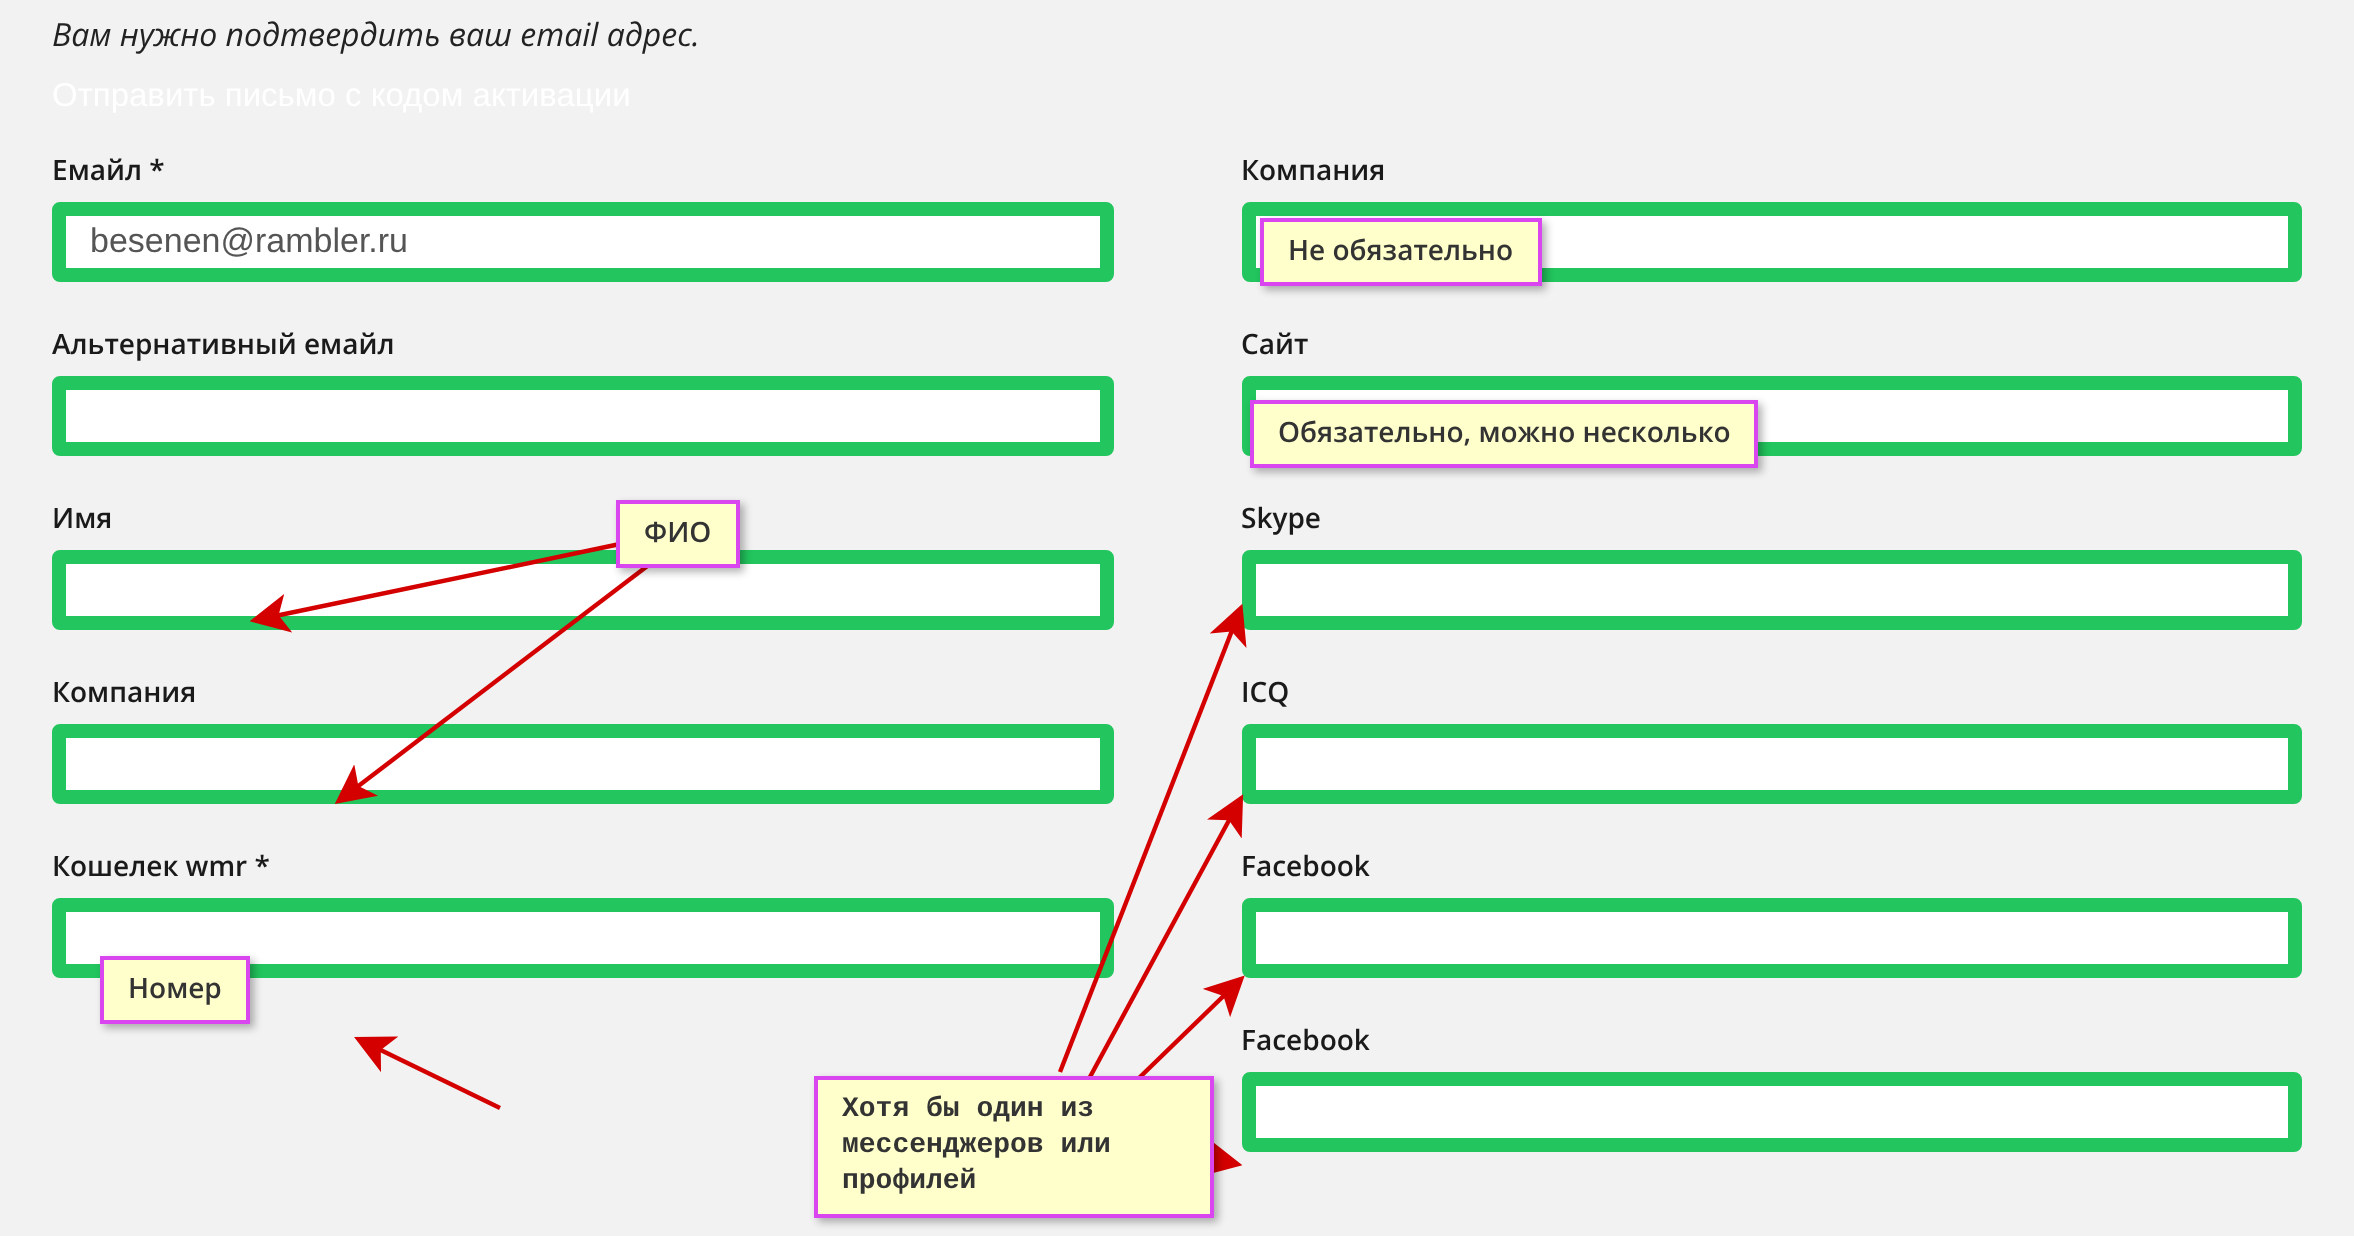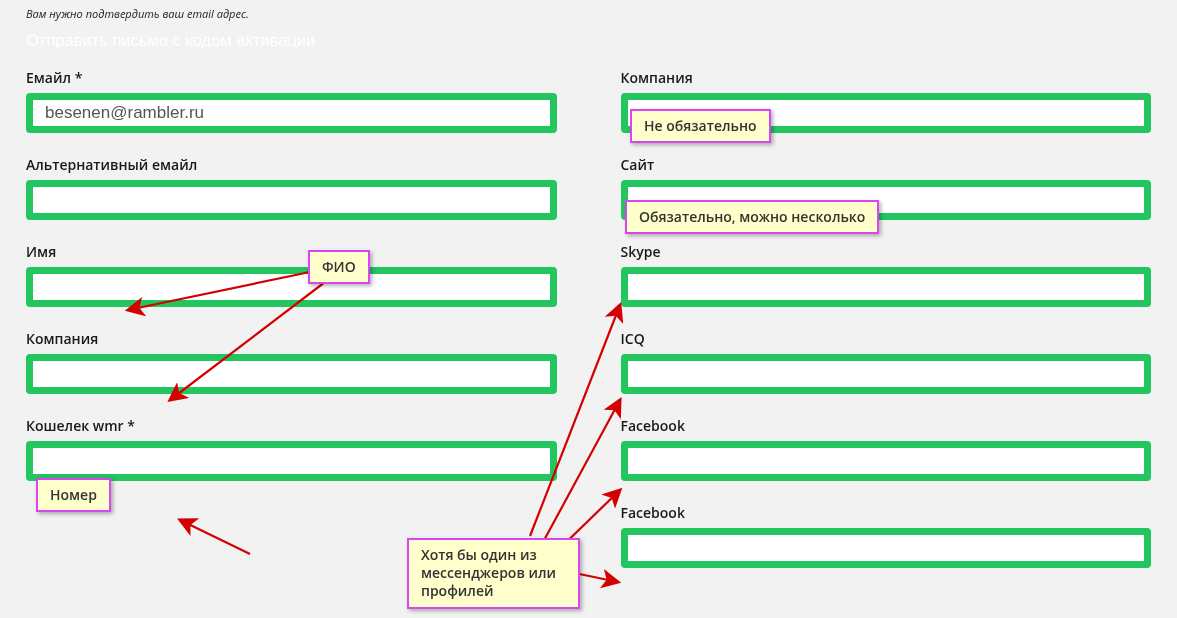--- a/index.html
+++ b/index.html
@@ -9,21 +9,21 @@
     background: #f2f2f2;
     color: #222;
     position: relative;
     overflow: hidden;
   }
   .content {
     padding: 6px 26px 0 26px;
   }
   .notice {
     font-style: italic;
-    font-size: 11px;
+    font-size: 16px;
     color: #222;
     margin-bottom: 8px;
   }
   .activation-link {
     color: #fff;
     font-size: 16.5px;
     margin-bottom: 18px;
     display: inline-block;
     background: none;
     border: none;
@@ -145,24 +145,24 @@
       <div class="field">
         <div class="label">Facebook</div>
         <input class="input" value="" style="">
       </div>
 
     </div>
   </div>
 </div>
 
 <div class="balloon" style="left:308px; top:250px;">ФИО</div>
-<div class="balloon" style="left:36px; top:478px;">Номер</div>
+<div class="balloon" style="left:50px; top:478px;">Номер</div>
 <div class="balloon" style="left:630px; top:109px;">Не обязательно</div>
 <div class="balloon" style="left:625px; top:200px; font-size:14px;">Обязательно, можно несколько</div>
-<div class="balloon" style="left:407px; top:538px; width:173px; font-size:14px;">Хотя бы один из мессенджеров или профилей</div>
+<div class="balloon" style="left:407px; top:538px; width:200px; font-size:14px;font-family:Liberation Mono, monospace;">Хотя бы один из мессенджеров или профилей</div>
 
 <svg class="overlay">
   <defs>
     <marker id="ah" viewBox="0 0 12 12" refX="10" refY="6" markerWidth="9" markerHeight="9" orient="auto-start-reverse">
       <path d="M0,0 L12,6 L0,12 L3,6 Z" fill="#d40000"></path>
     </marker>
   </defs>
   <g stroke="#d40000" stroke-width="2.2" fill="none" marker-end="url(#ah)">
 
     <line x1="310" y1="272" x2="128" y2="310"></line>

